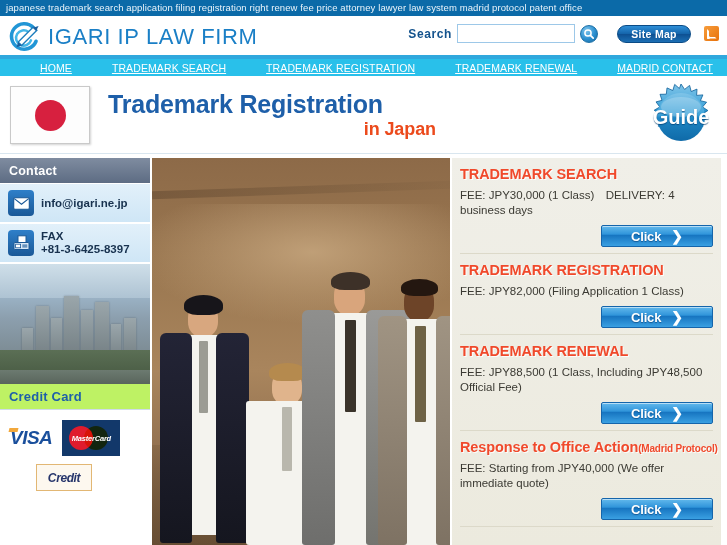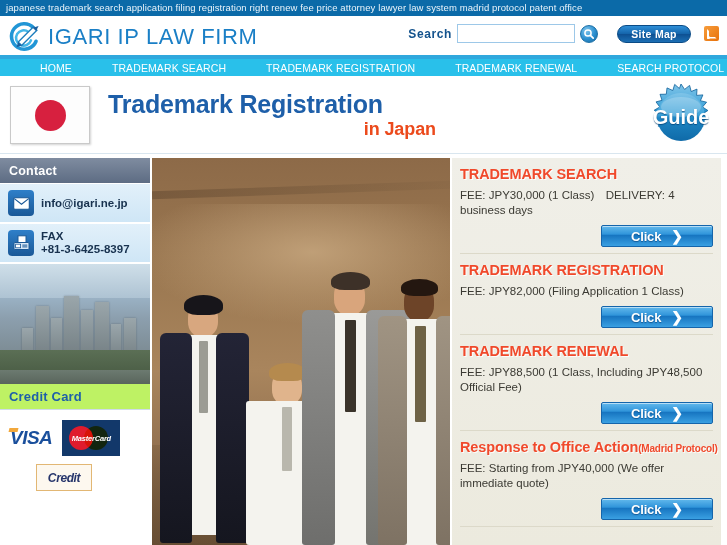--- a/index.html
+++ b/index.html
@@ -111,20 +111,21 @@
     background: #29c0ea;
     display: flex; align-items: center;
     padding-left: 5px;
     gap: 5px;
     overflow: hidden;
     border-bottom: 2px solid #ffffff;
   }
   .nav-link {
     color: #ffffff;
     font-size: 10.5px;
+    text-decoration: underline;
     white-space: nowrap;
     cursor: pointer;
     letter-spacing: 0.1px;
     padding-left: 35px;
   }
 
   
   .banner {
     position: relative;
     height: 76px;
@@ -394,21 +395,21 @@
       <span class="sitemap-btn">Site Map</span>
       <span class="rss-icon"></span>
     </div>
   </div>
 
   <div class="navbar">
     <a class="nav-link">HOME</a>
     <a class="nav-link">TRADEMARK SEARCH</a>
     <a class="nav-link">TRADEMARK REGISTRATION</a>
     <a class="nav-link">TRADEMARK RENEWAL</a>
-    <a class="nav-link">SEARCH PROTOCOL</a>
+    <a class="nav-link">MADRID CONTACT</a>
     <a class="nav-link">TRADEMARK FEE</a>
     <a class="nav-link">IGARI US</a>
     <a class="nav-link">CONTACT</a>
   </div>
 
   <div class="banner">
     <div class="flag">
       <div class="flag-disc"></div>
     </div>
     <div class="banner-title">Trademark Registration</div>

